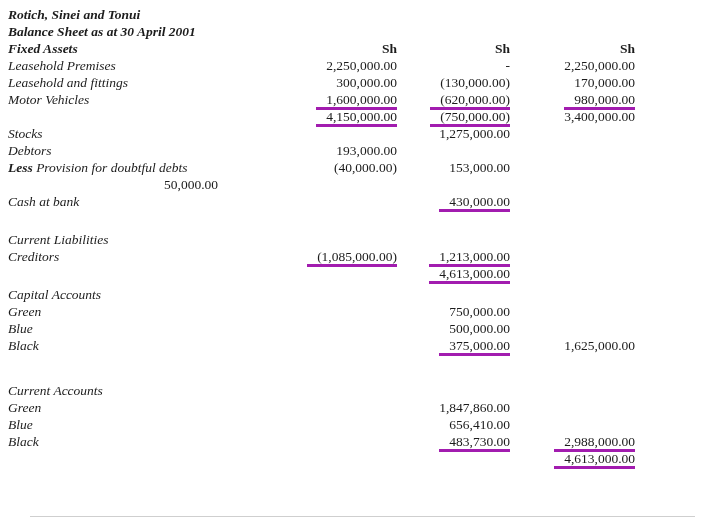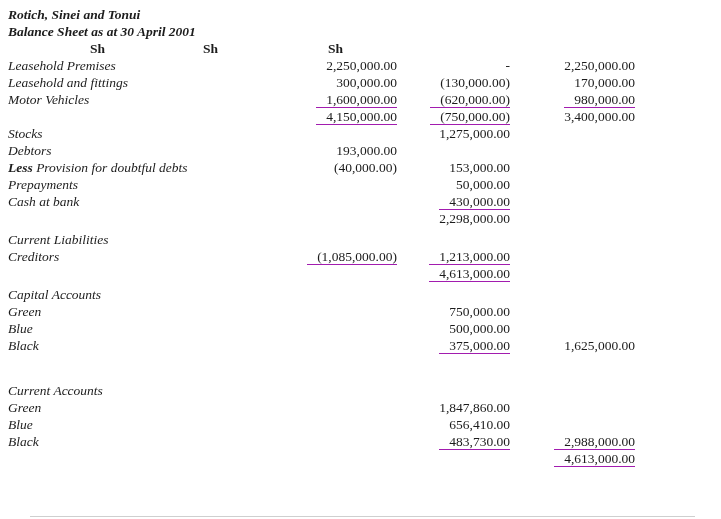--- a/index.html
+++ b/index.html
@@ -8,21 +8,21 @@
     font-family:"Liberation Serif","DejaVu Serif",serif;
     font-size:13.5px; color:#1c1c1c;
   }
   .sheet { position:relative; width:721px; height:519px; padding:6px 0 0 8px; }
   .row { display:flex; height:17px; line-height:17px; white-space:pre; }
   .lbl { width:292px; flex:none; text-align:left; overflow:hidden;font-style:italic; }
   .c1  { width:97px;  flex:none; text-align:right; }
   .c2  { width:113px; flex:none; text-align:right; }
   .c3  { width:125px; flex:none; text-align:right; }
   .bold { font-weight:bold; }
-  .u { border-bottom:1px solid #a21caf; padding-left:10px; padding-bottom:0px; }
+  .u { border-bottom:3px solid #a21caf; padding-left:10px; padding-bottom:0px; }
   .gap-a { margin-top:18px; }
   .gap-b { margin-top:4px; }
   .gap-c { margin-top:4px; }
   .gap-d { margin-top:28px; }
   .bottom-rule {
     position:absolute; left:30px; right:26px; bottom:2px; height:1px;
     background:#cfcfcf;
   }
 </style>
 </head>
@@ -31,20 +31,21 @@
 <div class="sheet">
 
   <div class="row bold">
     <span class="lbl">Rotich, Sinei and Tonui</span>
   </div>
   <div class="row bold">
     <span class="lbl">Balance Sheet as at 30 April 2001</span>
   </div>
 
   <div class="row bold">
+    <span class="lbl">Fixed Assets</span>
     <span class="c1">Sh</span>
     <span class="c2">Sh</span>
     <span class="c3">Sh</span>
   </div>
 
   <div class="row">
     <span class="lbl">Leasehold Premises</span>
     <span class="c1">2,250,000.00</span>
     <span class="c2">-</span>
     <span class="c3">2,250,000.00</span>
@@ -87,37 +88,35 @@
   </div>
 
   <div class="row">
     <span class="lbl"><span class="bold">Less</span><span> Provision for doubtful debts</span></span>
     <span class="c1">(40,000.00)</span>
     <span class="c2">153,000.00</span>
     <span class="c3"></span>
   </div>
 
   <div class="row">
-    <span class="lbl">Prepayments</span>
     <span class="c1"></span>
     <span class="c2">50,000.00</span>
     <span class="c3"></span>
   </div>
 
   <div class="row">
     <span class="lbl">Cash at bank</span>
     <span class="c1"></span>
     <span class="c2"><span class="u">430,000.00</span></span>
     <span class="c3"></span>
   </div>
 
   <div class="row">
     <span class="lbl"></span>
     <span class="c1"></span>
-    <span class="c2">2,298,000.00</span>
     <span class="c3"></span>
   </div>
 
   <div class="row gap-b">
     <span class="lbl">Current Liabilities</span>
   </div>
 
   <div class="row">
     <span class="lbl">Creditors</span>
     <span class="c1"><span class="u">(1,085,000.00)</span></span>

